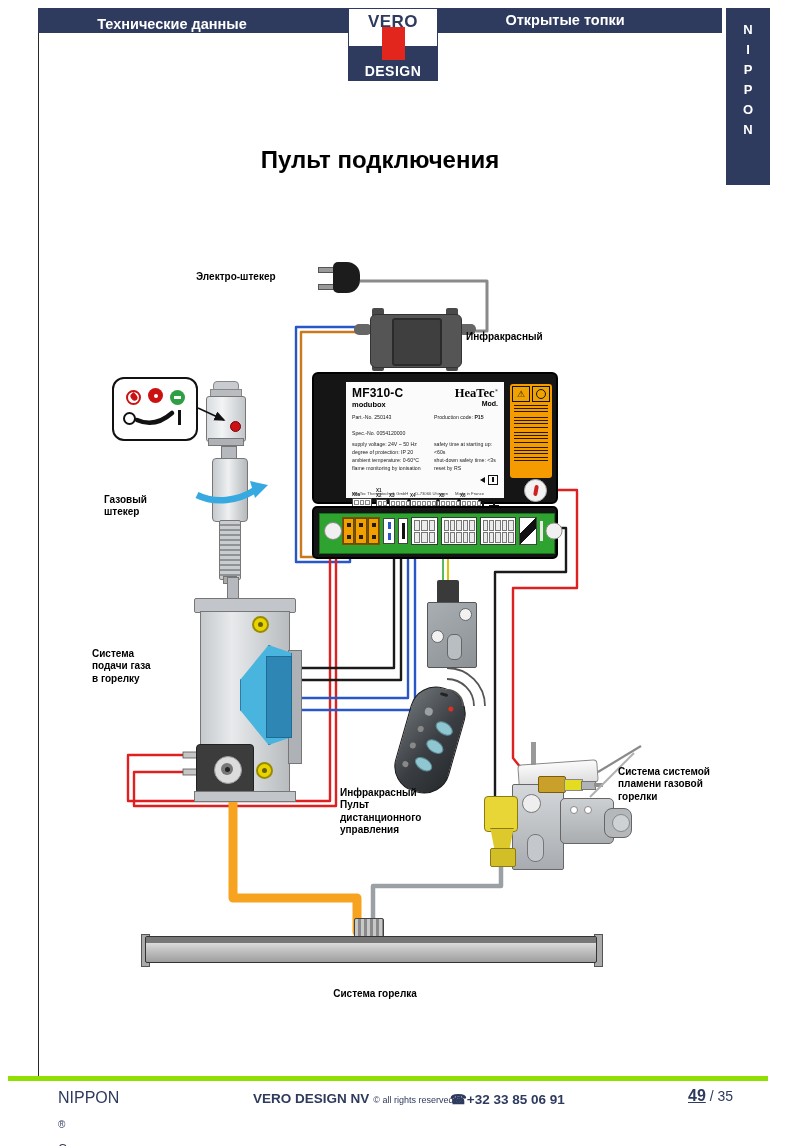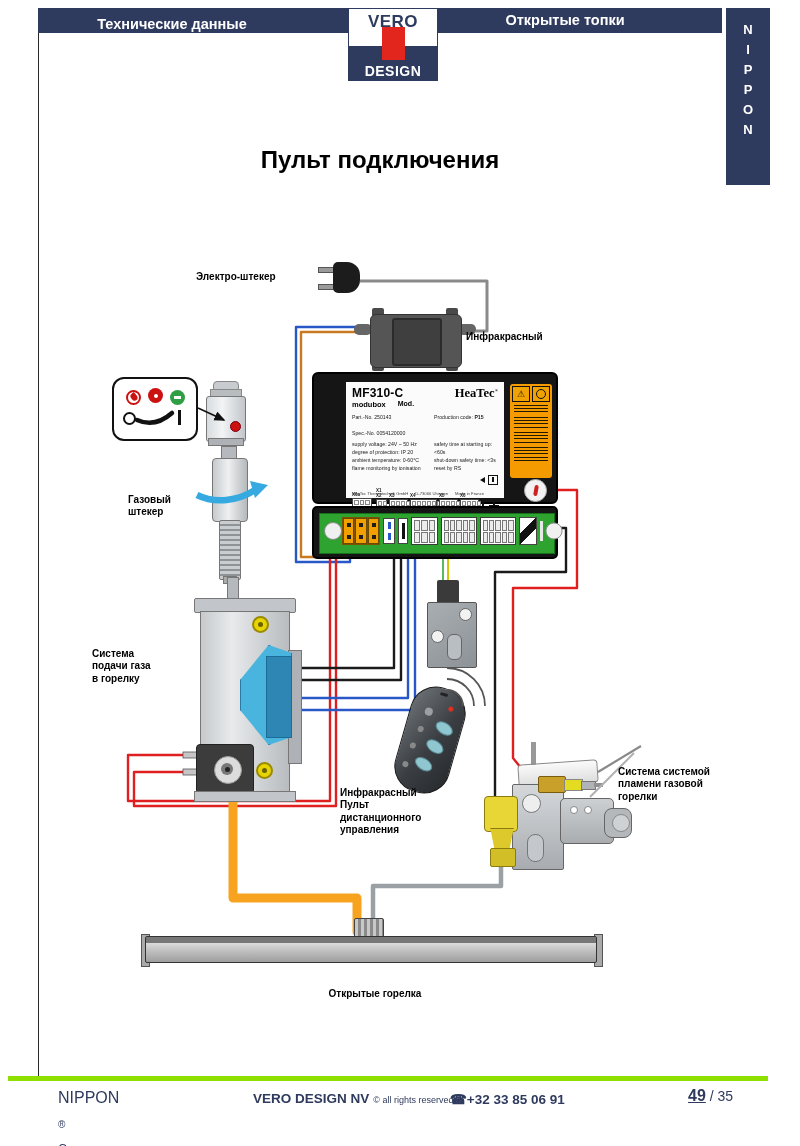--- a/index.html
+++ b/index.html
@@ -147,21 +147,21 @@
 
   <div class="abs" style="left:312px;top:372px;width:246px;height:132px;background:#151515;border:2px solid #000;border-radius:6px;box-sizing:border-box;">
 
     <div class="abs" style="left:32px;top:8px;width:158px;height:116px;background:#fbfbfb;padding:4px 6px;box-sizing:border-box;">
       <div style="display:flex;justify-content:space-between;align-items:flex-start;">
         <span style="font-size:12px;font-weight:bold;letter-spacing:0.2px;">MF310-C</span>
         <span style="font-family:'Liberation Serif',serif;font-size:12.5px;font-weight:bold;">
           <span>HeaTec</span><sup style="font-size:4.5px;">®</sup>
         </span>
       </div>
-      <div style="display:flex;gap:12px;margin-top:-1px;">
+      <div style="display:flex;gap:12px;margin-top:-1px;justify-content:space-between;">
         <span style="font-size:7.5px;font-weight:bold;">modubox</span>
         <span style="font-size:7px;font-weight:bold;">Mod.</span>
       </div>
       <div style="display:flex;justify-content:space-between;margin-top:5px;">
         <div class="tiny ml"><span>Part.-No. 250143</span><br>
           <span>Spec.-No. 0054120000</span></div>
         <div class="tiny" style="width:64px;">
           <span>Production code:</span>
           <b>P15</b>
         </div>
@@ -407,33 +407,33 @@
     <polygon points="250,481 268,485 255,498" fill="#36a9e0"></polygon>
     <path d="M598 772 L641 746" stroke="#8a8a8a" stroke-width="2.2" fill="none"></path>
     <path d="M590 797 L634 753" stroke="#b0b0b0" stroke-width="2" fill="none"></path>
     <path d="M447 690 A16 16 0 0 1 463 706" stroke="#555" stroke-width="1.8" fill="none"></path>
     <path d="M447 679 A27 27 0 0 1 474 706" stroke="#555" stroke-width="1.8" fill="none"></path>
     <path d="M447 668 A38 38 0 0 1 485 706" stroke="#555" stroke-width="1.8" fill="none"></path>
   </svg>
 
   <div class="abs lbl" style="left:196px;top:271px;">Электро-штекер</div>
   <div class="abs lbl" style="left:466px;top:331px;">Инфракрасный</div>
-  <div class="abs lbl ml" style="left:104px;top:494px;margin-left:24px;">Газовый
+  <div class="abs lbl ml" style="left:104px;top:494px;">Газовый
 штекер</div>
   <div class="abs lbl ml" style="left:340px;top:787px;">Инфракрасный
 Пульт
 дистанционного
 управления</div>
   <div class="abs lbl ml" style="left:92px;top:648px;">Система
 подачи газа
 в горелку</div>
   <div class="abs lbl ml" style="left:618px;top:766px;">Система системой
 пламени газовой
 горелки</div>
-  <div class="abs lbl" style="left:290px;top:988px;width:170px;text-align:center;">Открытые горелка</div>
+  <div class="abs lbl" style="left:290px;top:988px;width:170px;text-align:center;">Система горелка</div>
 
   <div class="abs" style="left:8px;top:1076px;width:760px;height:5px;background:#8fdf00;"></div>
   <div class="abs navy" style="left:58px;top:1089px;display:flex;align-items:baseline;gap:12px;flex-direction:column;">
     <span style="font-size:16px;">NIPPON</span>
     <span style="font-size:10px;">®</span>
     <span style="font-size:12px;">Gas</span>
   </div>
   <div class="abs navy" style="left:253px;top:1091px;display:flex;align-items:baseline;gap:4px;">
     <span style="font-size:13.5px;font-weight:bold;">VERO DESIGN NV</span>
     <span style="font-size:9px;">© all rights reserved</span>

